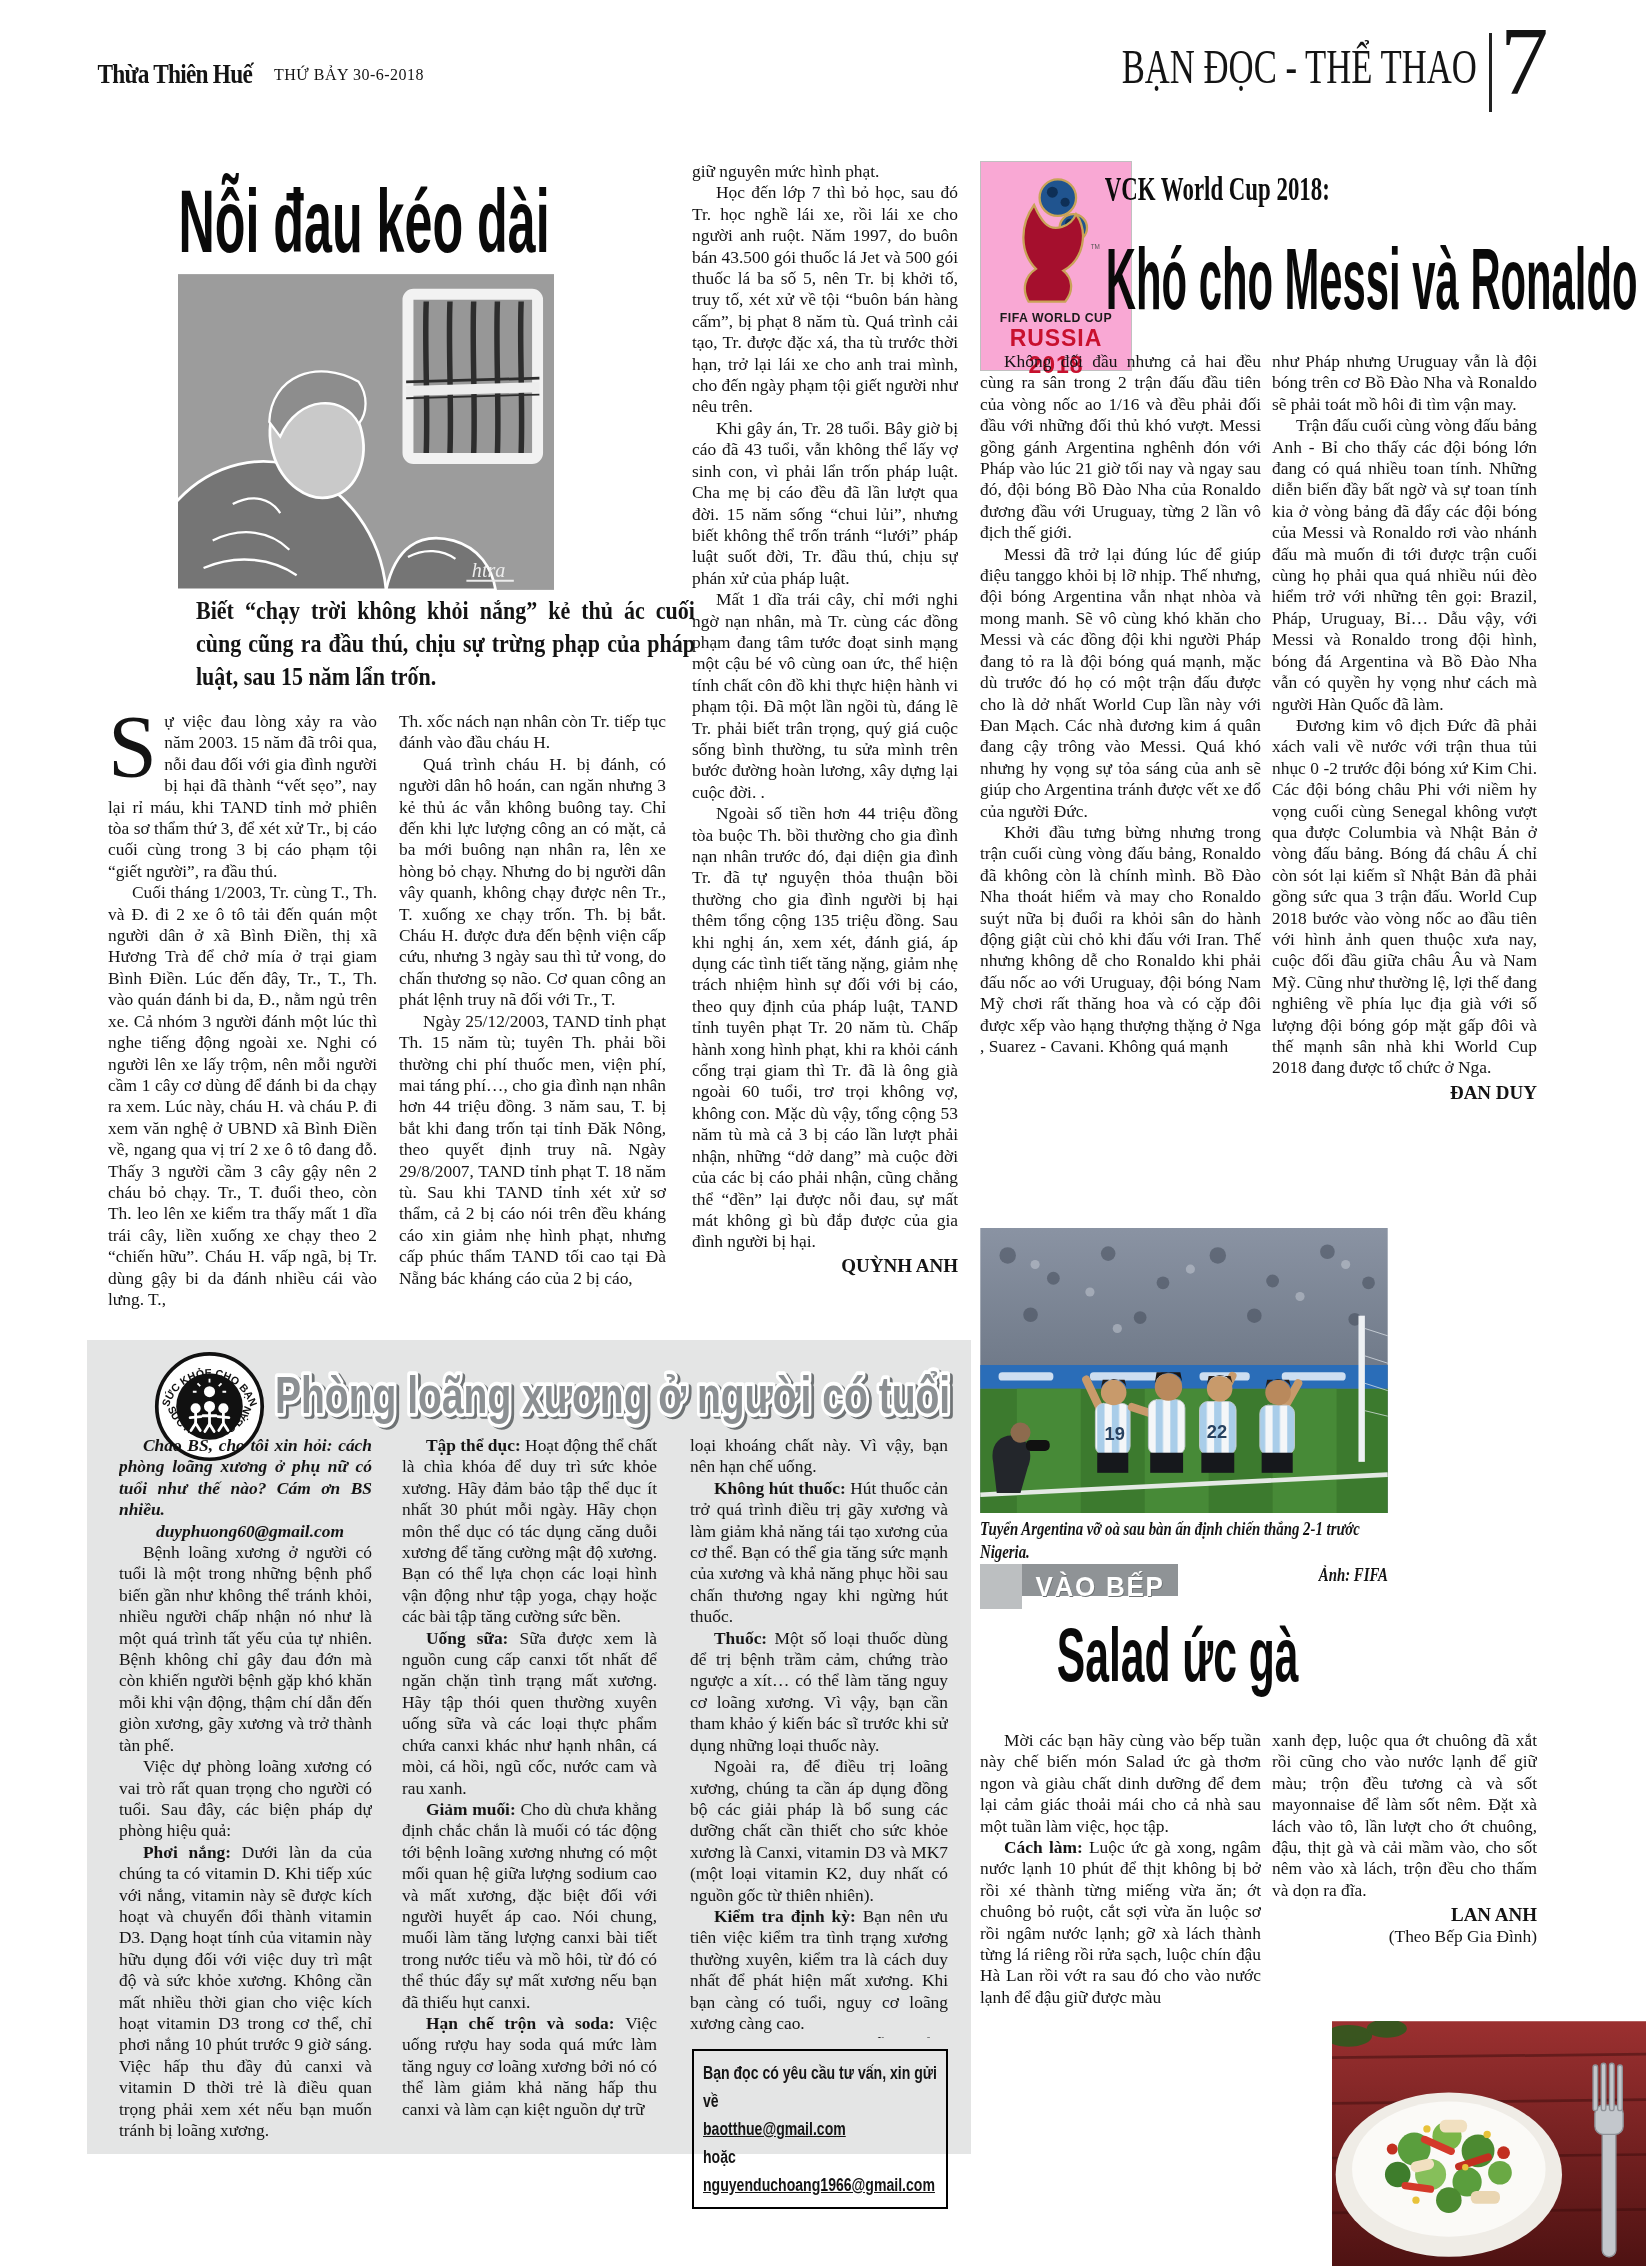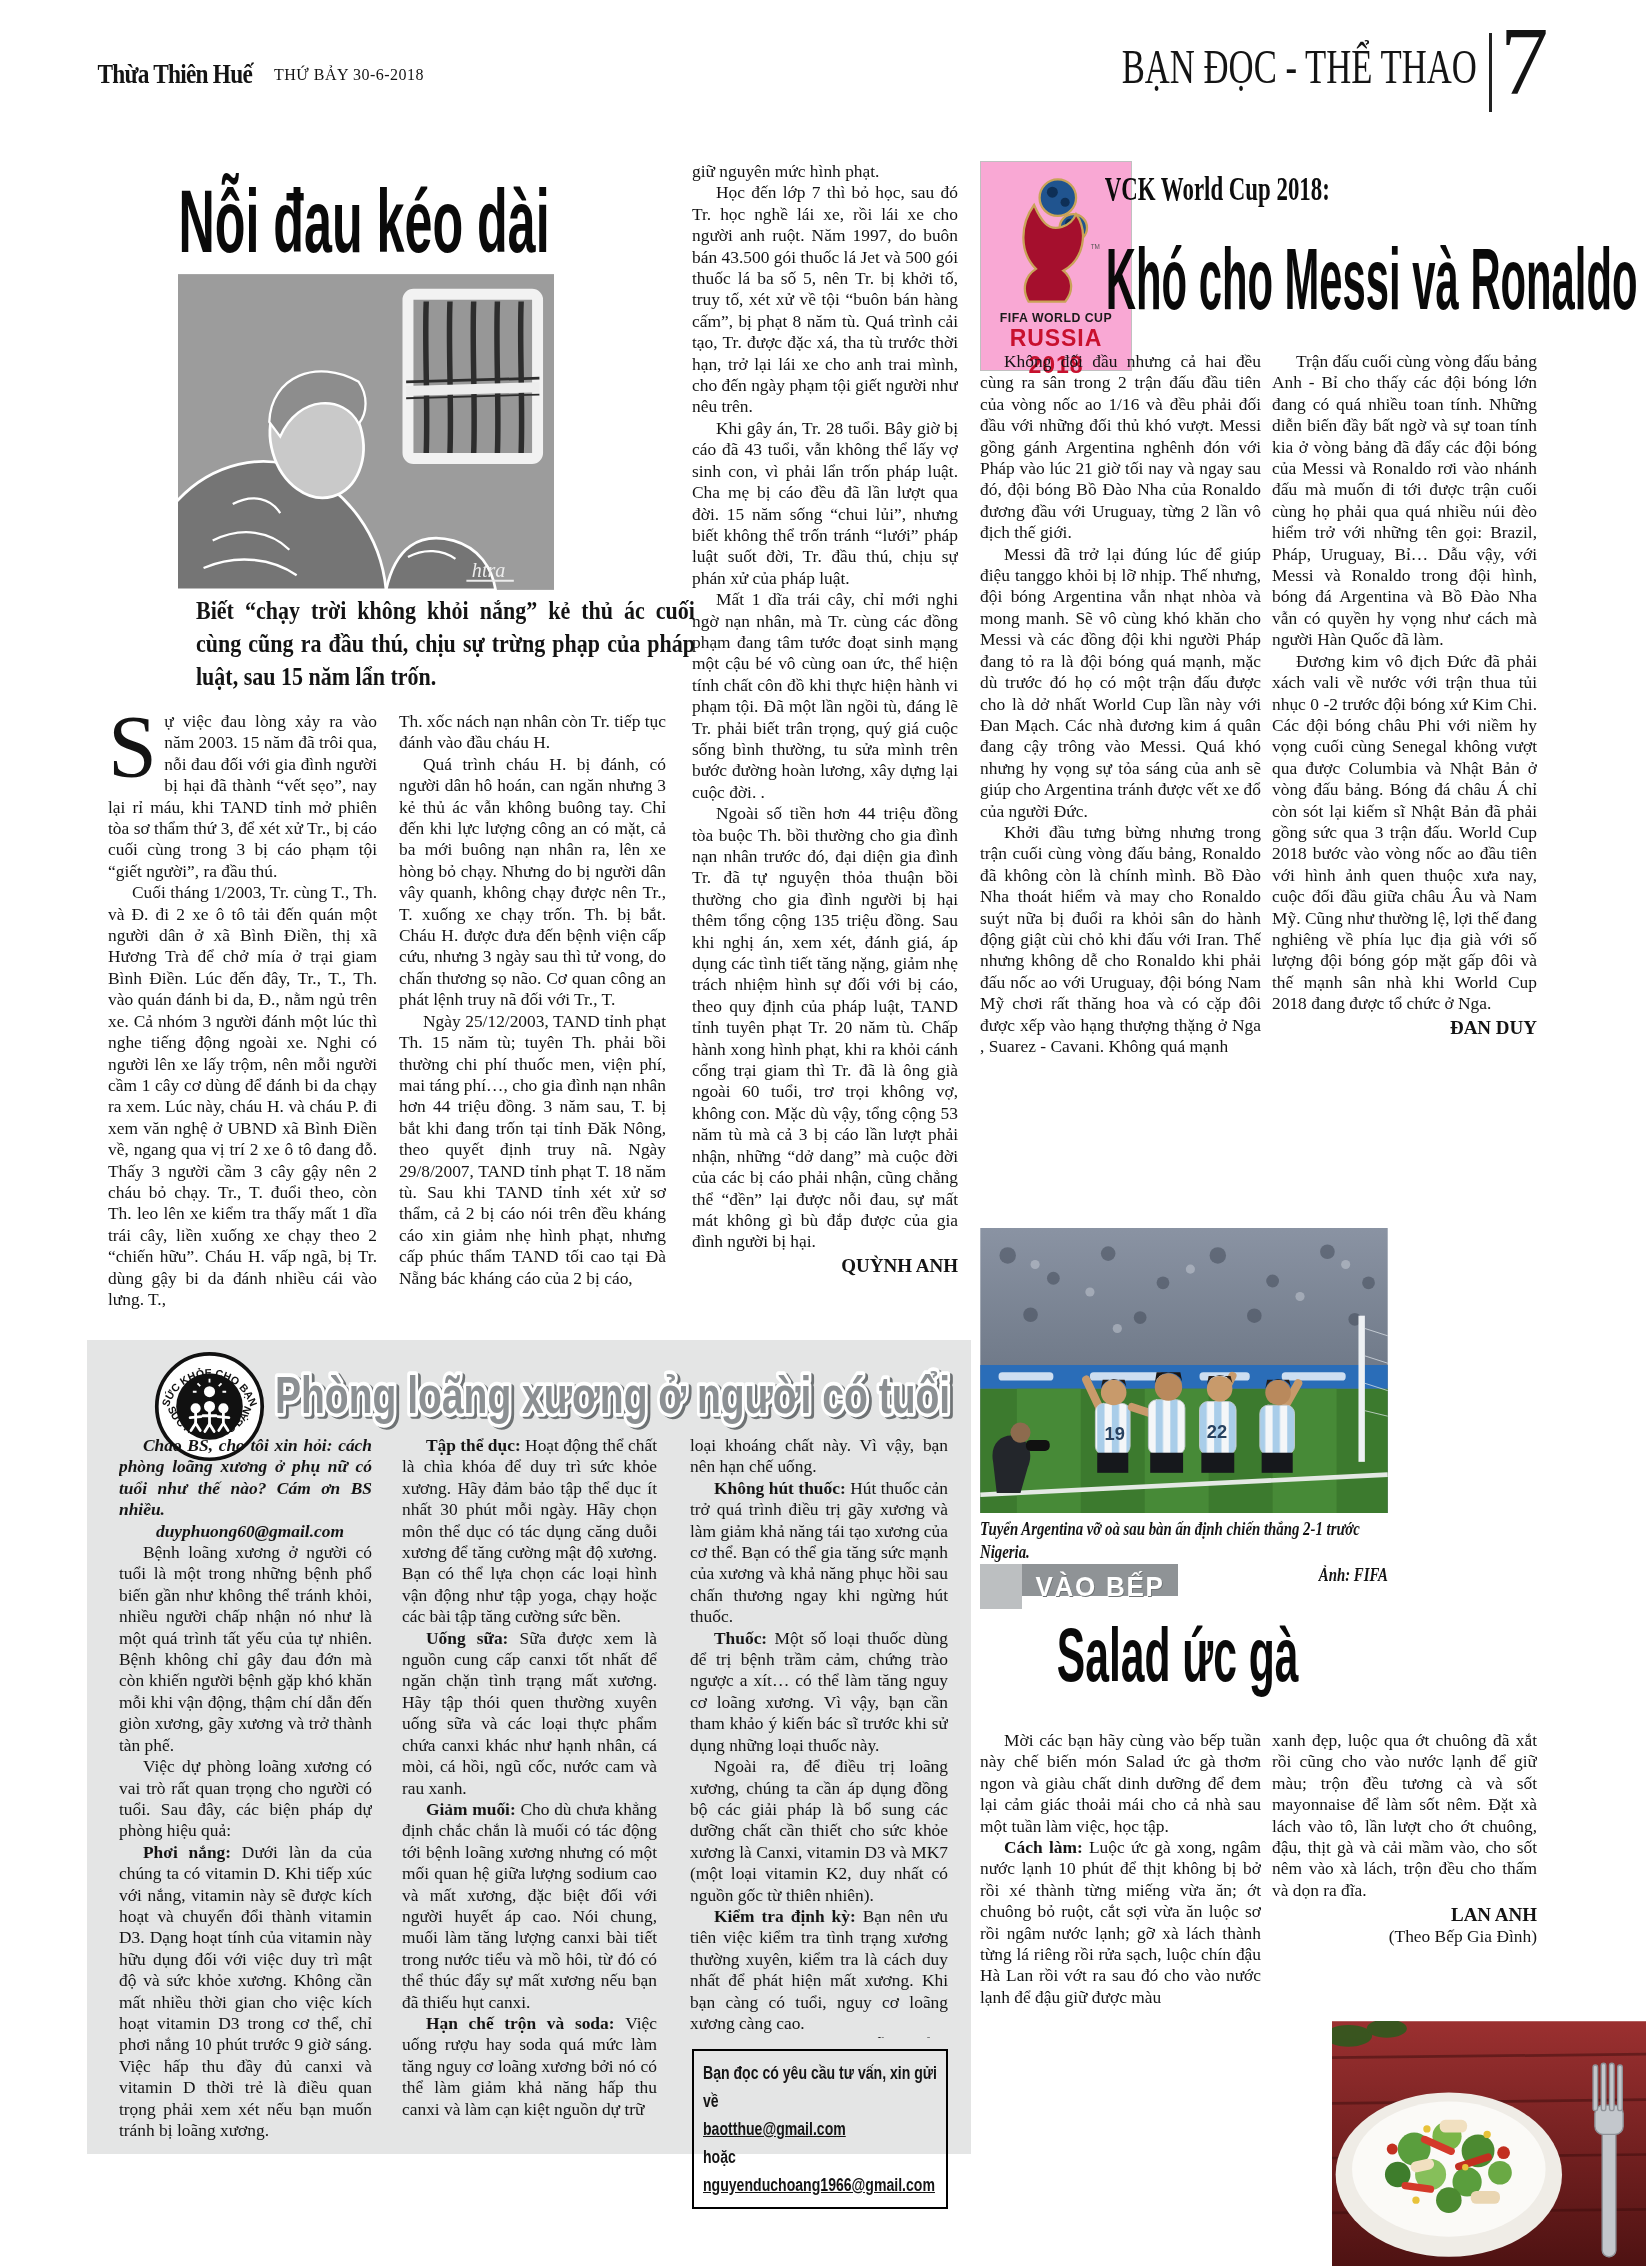--- a/index.html
+++ b/index.html
@@ -150,20 +150,21 @@
     <div>
 
     <p class="para"><span>Không đối đầu nhưng cả hai đều cùng ra sân trong 2 trận đấu đầu tiên của vòng nốc ao 1/16  và đều phải đối đầu với những đối thủ khó vượt. Messi gồng gánh Argentina nghênh đón với Pháp vào lúc 21 giờ tối nay và ngay sau đó, đội bóng Bồ Đào Nha của Ronaldo đương đầu với Uruguay, từng 2 lần vô địch thế giới.</span></p>
         <p class="para"><span>Messi đã trở lại đúng lúc để giúp điệu tanggo khỏi bị lỡ nhịp. Thế nhưng, đội bóng Argentina vẫn nhạt nhòa và mong manh. Sẽ vô cùng khó khăn cho Messi và các đồng đội khi người Pháp đang tỏ ra là đội bóng quá mạnh, mặc dù trước đó họ có một trận đấu được cho là dở nhất World Cup lần này với Đan Mạch. Các nhà đương kim á quân đang cậy trông vào Messi. Quá khó nhưng hy vọng sự tỏa sáng của anh sẽ giúp cho Argentina tránh được vết xe đổ của người Đức.</span></p>
         <p class="para"><span>Khởi đầu tưng bừng nhưng trong trận cuối cùng vòng đấu bảng, Ronaldo đã không còn là chính mình. Bồ Đào Nha thoát hiểm và may cho Ronaldo suýt nữa bị đuổi ra khỏi sân do hành động giật cùi chỏ khi đấu với Iran. Thế nhưng không dễ cho Ronaldo khi phải đấu nốc ao với Uruguay, đội bóng Nam Mỹ chơi rất thăng hoa và có cặp đôi được xếp vào hạng thượng thặng ở Nga , Suarez - Cavani. Không quá mạnh</span></p>
       </div>
   </div>
   <div class="abs col" style="left:1272px;top:351px;width:265px;height:866px">
     <div>
 
+    <p class="para cont"><span>như Pháp nhưng Uruguay vẫn là đội bóng trên cơ Bồ Đào Nha và Ronaldo sẽ phải toát mồ hôi đi tìm vận may.</span></p>
         <p class="para"><span>Trận đấu cuối cùng vòng đấu bảng Anh - Bỉ cho thấy các đội bóng lớn đang có quá nhiều toan tính. Những diễn biến đầy bất ngờ và sự toan tính kia ở vòng bảng đã đẩy các đội bóng của Messi và Ronaldo rơi vào nhánh đấu mà muốn đi tới được trận cuối cùng họ phải qua quá nhiều núi đèo hiểm trở với những tên gọi: Brazil, Pháp, Uruguay, Bỉ… Dẫu vậy, với Messi và Ronaldo trong đội hình, bóng đá Argentina và Bồ Đào Nha vẫn có quyền hy vọng như cách mà người Hàn Quốc đã làm.</span></p>
         <p class="para"><span>Đương kim vô địch Đức đã phải xách vali về nước với trận thua tủi nhục 0 -2 trước đội bóng xứ Kim Chi. Các đội bóng châu Phi với niềm hy vọng cuối cùng Senegal không vượt qua được Columbia và Nhật Bản ở vòng đấu bảng. Bóng đá châu Á chỉ còn sót lại kiếm sĩ Nhật Bản đã phải gồng sức qua 3 trận đấu. World Cup 2018 bước vào vòng nốc ao đầu tiên với hình ảnh quen thuộc xưa nay, cuộc đối đầu giữa châu Âu và Nam Mỹ. Cũng như thường lệ, lợi thế đang nghiêng về phía lục địa già với số lượng đội bóng góp mặt gấp đôi và thế mạnh sân nhà khi World Cup 2018 đang được tổ chức ở Nga.</span></p>
       </div>
     <div class="byline">ĐAN DUY</div>
   </div>
 
   <svg class="abs" style="left:980px;top:1228px" width="408" height="285" viewBox="0 0 446 312">
     <defs>
       <linearGradient id="gcrowd" x1="0" y1="0" x2="0" y2="1">
         <stop offset="0" stop-color="#8a93a3"></stop>

